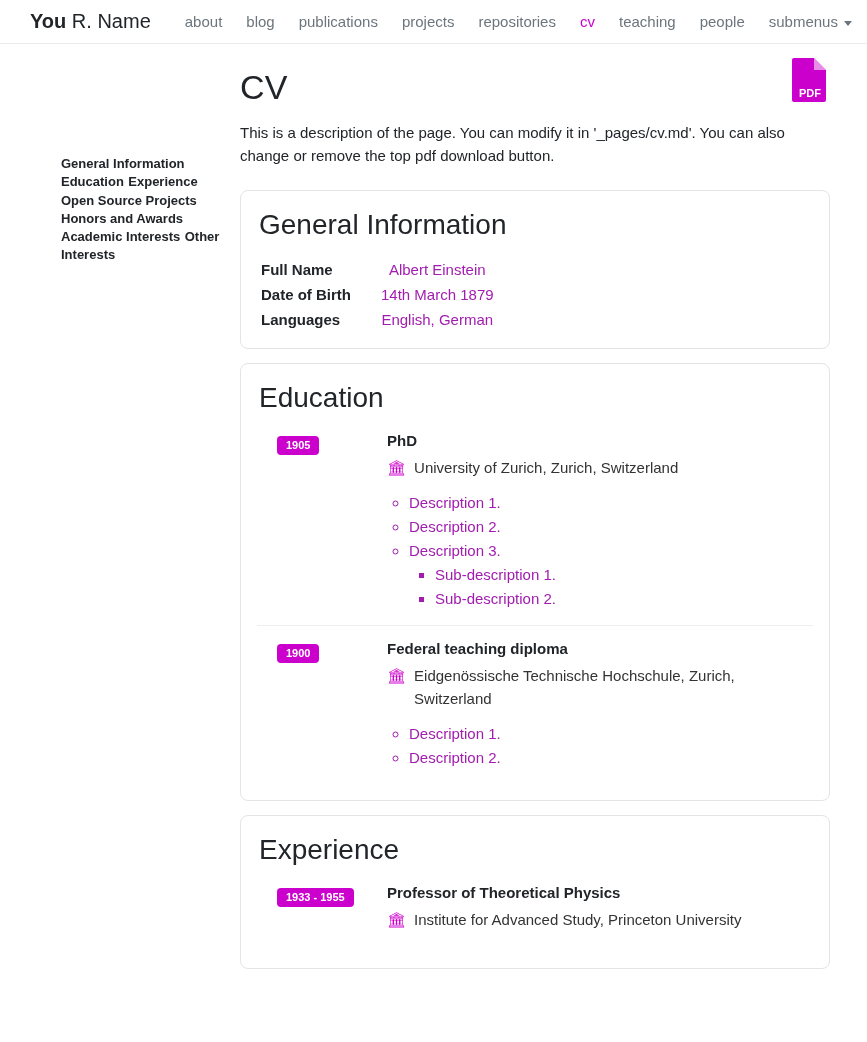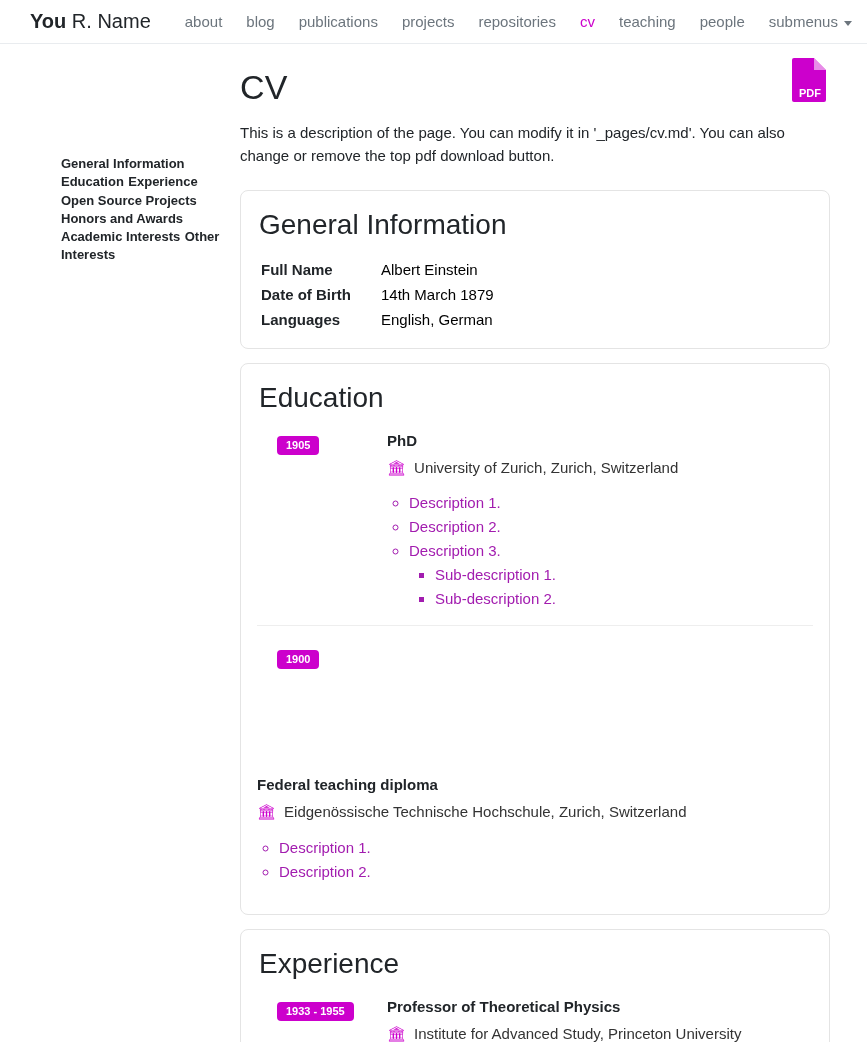--- a/index.html
+++ b/index.html
@@ -126,31 +126,30 @@
     font-size: 15px;
     vertical-align: top;
   }
   .info-label {
     font-weight: bold;
     color: #212529;
     padding-right: 30px !important;
     white-space: nowrap;
     margin-left: 42px;
   }
-  .info-value { color: #000000; }
+  .info-value { color: #a21caf; text-align: center; }
 
   
   .entry {
     display: flex;
     padding: 2px 0 14px 0;
   }
   .entry + .entry {
     border-top: 1px solid #eeeeee;
-    padding-top: 20px;
-    flex-direction: column;
+    padding-top: 14px;
   }
   .entry-date {
     flex: 0 0 130px;
     padding-top: 3px;
     padding-left: 20px;
   }
   .badge {
     display: inline-block;
     background: #cc00cc;
     color: #ffffff;

